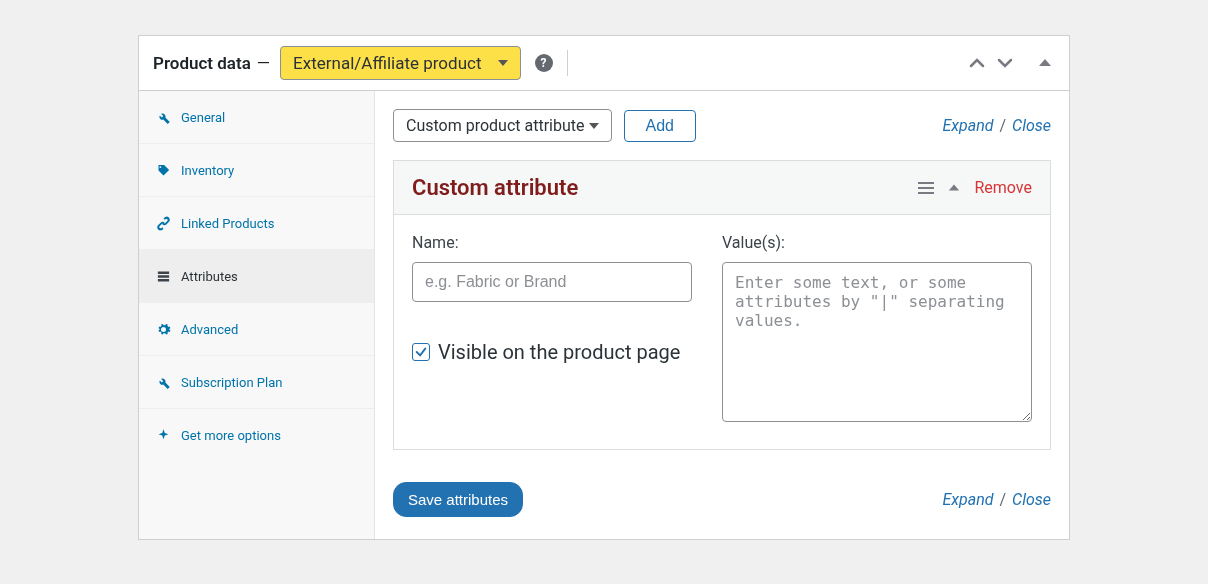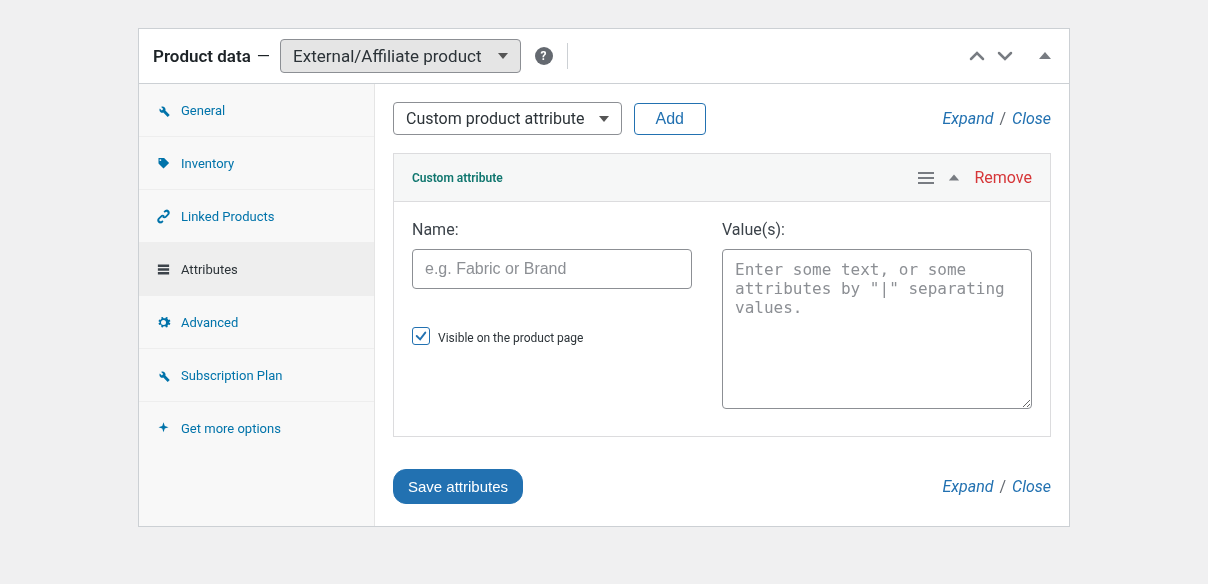--- a/index.html
+++ b/index.html
@@ -7,21 +7,21 @@
     background: #f0f0f1;
     font-family: -apple-system, BlinkMacSystemFont, "Segoe UI", Roboto, sans-serif;
     font-size: 14px;
     color: #3c434a;
     padding: 20px;
   }
   .panel {
     background: #fff;
     border: 1px solid #ccd0d4;
     width: 932px;
-    margin: 8px auto;
+    margin: 15px auto;
   }
   .panel-header {
     display: flex;
     align-items: center;
     padding: 10px 14px;
     border-bottom: 1px solid #ccd0d4;
   }
   .panel-title {
     font-size: 17px;
     font-weight: 600;
@@ -36,21 +36,21 @@
   .type-select {
     display: inline-flex;
     align-items: center;
     border: 1px solid #8c8f94;
     border-radius: 4px;
     padding: 6px 12px;
     font-size: 17px;
     color: #2c3338;
     cursor: pointer;
     gap: 16px;
-    background: #e5e5e5;
+    background: #fde047;
   }
   .chev-down {
     width: 0; height: 0;
     border-left: 5px solid transparent;
     border-right: 5px solid transparent;
     border-top: 6px solid #555;
   }
   .help-icon {
     width: 18px; height: 18px;
     border-radius: 50%;
@@ -116,21 +116,21 @@
   }
   .attr-type {
     display: inline-flex;
     align-items: center;
     border: 1px solid #8c8f94;
     border-radius: 4px;
     padding: 6px 12px;
     font-size: 16px;
     color: #2c3338;
     cursor: pointer;
-    gap: 14px;
+    gap: 4px;
     background: #fff;
   }
   .btn-outline {
     border: 1px solid #2271b1;
     background: #fff;
     color: #2271b1;
     border-radius: 4px;
     padding: 6px 21px;
     font-size: 16px;
     cursor: pointer;
@@ -161,23 +161,23 @@
     background: #fff;
   }
   .attr-head {
     background: #f6f7f7;
     border-bottom: 1px solid #dcdcde;
     padding: 14px 18px;
     display: flex;
     align-items: center;
   }
   .attr-title {
-    font-size: 12px;
+    font-size: 22px;
     font-weight: 600;
-    color: #0f766e;
+    color: #7f1d1d;
   }
   .attr-head-ctrls {
     display: flex;
     align-items: center;
     gap: 14px;
     color: #787c82;
     text-align: right;
   }
   .attr-head-ctrls .remove {
     color: #d63638;
@@ -206,23 +206,23 @@
     width: 100%;
     height: 160px;
     border: 1px solid #8c8f94;
     border-radius: 4px;
     padding: 10px 12px;
     font-size: 16px;
     color: #2c3338;
     resize: both;
   }
   .chk-row {
-    display: flex; align-items: flex-end; gap: 8px;
+    display: flex; align-items: center; gap: 8px;
     margin-top: 38px;
-    font-size: 12px;
+    font-size: 20px;
     color: #2c3338;
   }
   .chk {
     width: 18px; height: 18px;
     border: 1px solid #2271b1;
     border-radius: 3px;
     display: inline-flex;
     align-items: center; justify-content: center;
     color: #2271b1;
     background: #fff;

